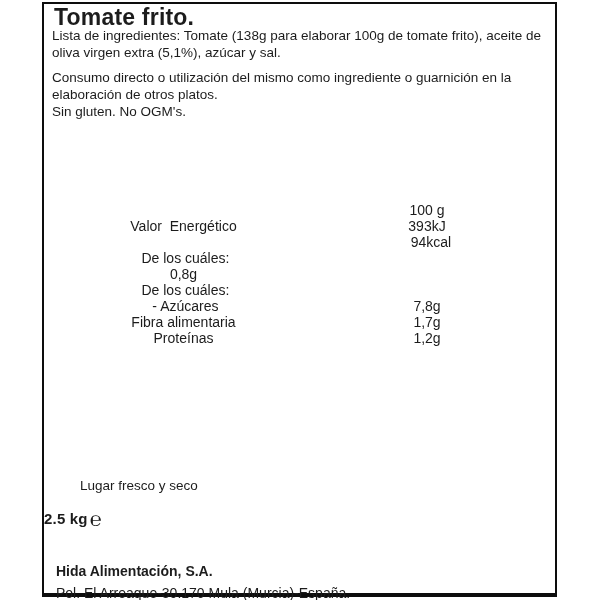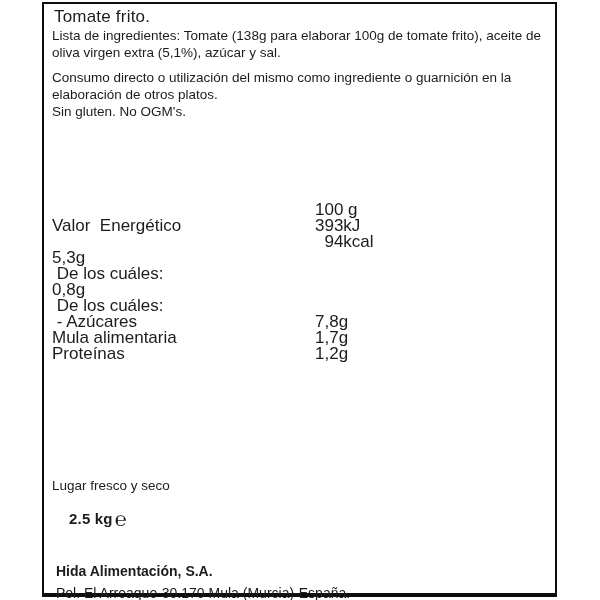--- a/index.html
+++ b/index.html
@@ -21,56 +21,57 @@
     border: 2px solid #0d0d0d;
     border-bottom-width: 4px;
     background: #ffffff;
   }
   .product-title {
     position: absolute;
     top: 3px;
     left: 10px;
     right: 12px;
     margin: 0;
-    font-size: 17px;
+    font-size: 23px;
     line-height: 20px;
-    font-weight: normal;
+    font-weight: bold;
     letter-spacing: 0.2px;
   }
   .para {
     position: absolute;
     left: 8px;
     right: 0;
     margin: 0;
     font-size: 13.5px;
     line-height: 16.5px;
   }
   .ingredients { top: 24px; }
   .usage { top: 66px; }
   .claims { top: 100px; }
   .nutrition {
     position: absolute;
     top: 198px;
     left: 8px;
     right: 16px;
-    font-size: 17px;
+    font-size: 14px;
+    text-align: center;
   }
   .nrow {
     display: grid;
     grid-template-columns: 263px auto;
     line-height: 16px;
   }
   .nlabel, .nvalue {
     white-space: pre;
   }
-  .storage { top: 474px; }
+  .storage { top: 474px; margin-left: 28px; }
   .weight {
     position: absolute;
     top: 505px;
-    left: 25px;
+    left: 0;
     margin: 0;
     font-size: 15px;
     line-height: 20px;
   }
   .weight-value { font-weight: bold; letter-spacing: 0.2px; }
   .esign {
     font-size: 20px;
     font-weight: normal;
     vertical-align: -2px;
     margin-left: 2px;
@@ -108,39 +109,38 @@
     </div>
     <div class="nrow">
       <span class="nlabel">Valor  Energético</span>
       <span class="nvalue">393kJ</span>
     </div>
     <div class="nrow">
       <span class="nlabel"></span>
       <span class="nvalue">  94kcal</span>
     </div>
     <div class="nrow">
-      <span class="nvalue">5,3g</span>
     </div>
     <div class="nrow">
       <span class="nlabel"> De los cuáles:</span>
       <span class="nvalue"></span>
     </div>
     <div class="nrow">
       <span class="nvalue">0,8g</span>
     </div>
     <div class="nrow">
       <span class="nlabel"> De los cuáles:</span>
       <span class="nvalue"></span>
     </div>
     <div class="nrow">
       <span class="nlabel"> - Azúcares</span>
       <span class="nvalue">7,8g</span>
     </div>
     <div class="nrow">
-      <span class="nlabel">Mula alimentaria</span>
+      <span class="nlabel">Fibra alimentaria</span>
       <span class="nvalue">1,7g</span>
     </div>
     <div class="nrow">
       <span class="nlabel">Proteínas</span>
       <span class="nvalue">1,2g</span>
     </div>
   </div>
 
   <p class="para storage">Lugar fresco y seco</p>
 

